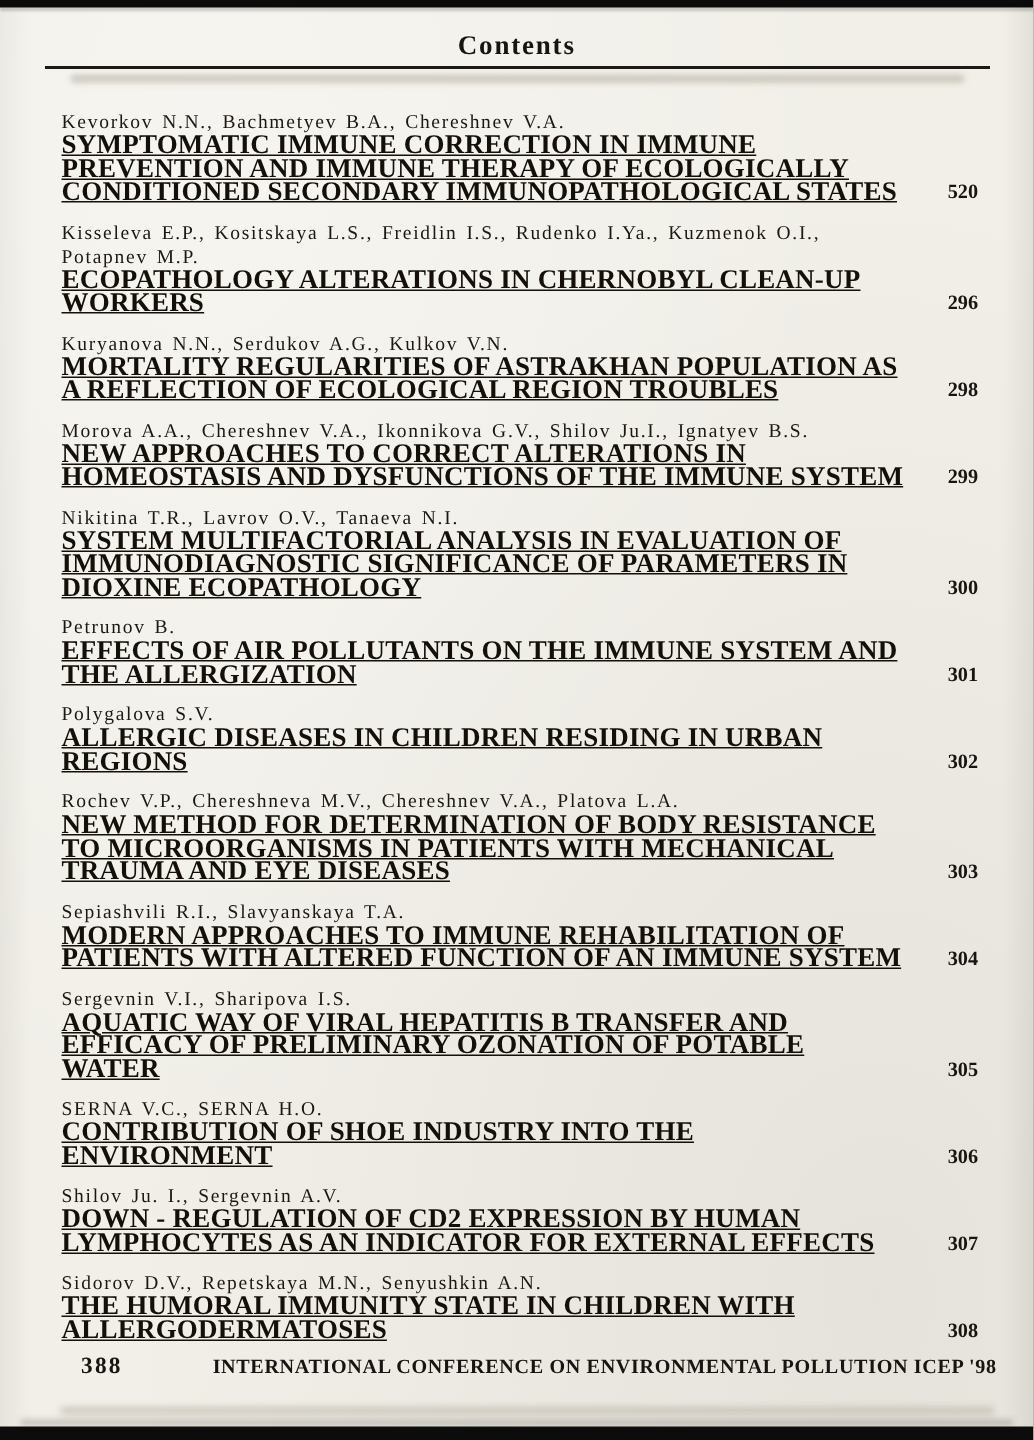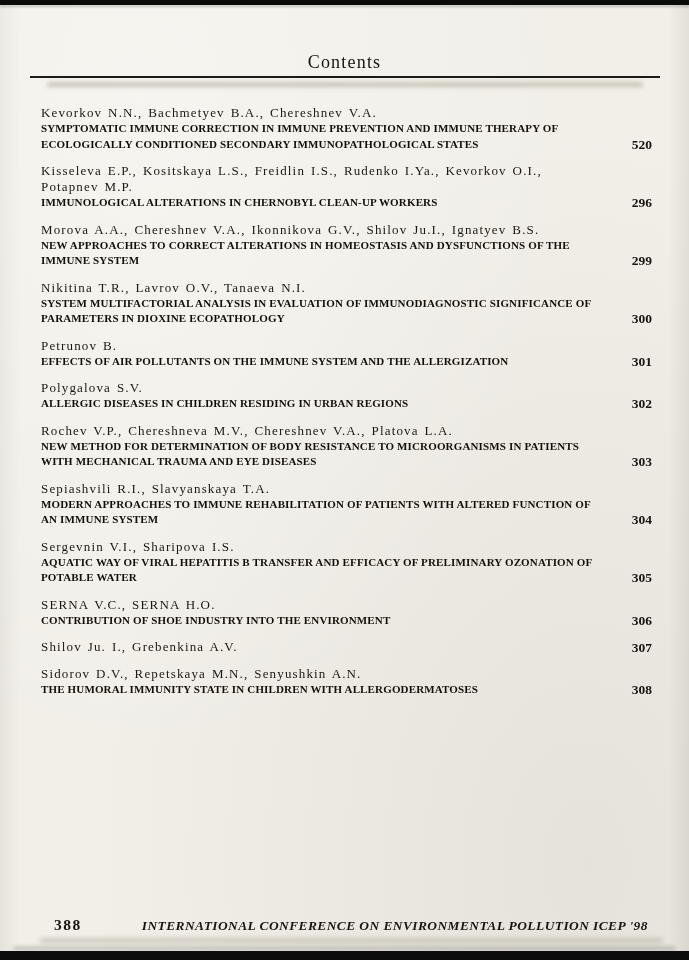--- a/index.html
+++ b/index.html
@@ -16,49 +16,50 @@
     font-family:"Liberation Serif", serif;
     color:#181411;
     overflow:hidden;
   }
   .scan-edge-top { position:absolute; top:0; left:0; width:100%; height:5px; background:#0b0b0b; }
   .scan-edge-top::after { content:""; position:absolute; top:5px; left:0; width:100%; height:2px; background:rgba(20,20,20,.25); filter:blur(1px); }
   .scan-edge-bottom { position:absolute; bottom:0; left:0; width:100%; height:9px; background:#0c0c0c; }
   .scan-edge-bottom::before { content:""; position:absolute; top:-4px; left:2%; width:96%; height:3px; background:rgba(30,28,24,.3); filter:blur(2px); }
 
   .header { text-align:center; padding-top:20px; position:relative; }
-  .header-title { font-size:18px; font-weight:normal; letter-spacing:1.2px; display:inline-block;margin-top:32px; }
+  .header-title { font-size:18px; font-weight:bold; letter-spacing:1.2px; display:inline-block; }
   .header-rule { margin:3px auto 0; width:630px; height:2px; background:#1c1a17; }
   .header-rule-smudge { margin:4px auto 0; width:596px; height:5px; background:#bcb6aa; filter:blur(2.2px); opacity:.75; border-radius:3px; }
 
   .toc { padding:18px 37px 0 41px; }
   .entry { display:flex; margin-bottom:11px; }
   .entry-main { flex:1 1 auto; padding-right:14px; max-width:590px; }
   .authors {
     font-size:13px; line-height:16px;
     letter-spacing:1.15px; word-spacing:1.5px;
     color:#1c1712;
   }
   .title {
-    font-weight:bold; font-size:11px; line-height:15.5px;
-    letter-spacing:.15px; color:#141009;
+    font-weight:bold; font-size:18px; line-height:15.5px;
+    letter-spacing:.15px; color:#141009;text-decoration:underline;
   }
   .pagenum {
     align-self:flex-end; flex:0 0 auto;
     min-width:34px; text-align:right;
     font-weight:bold; font-size:13.5px; line-height:15.5px;
   }
 
   .footer {
-    position:absolute; left:0; right:0; bottom:26px;
+    position:absolute; left:0; right:0; bottom:40px;
     display:flex; align-items:baseline;
     padding:0 34px 0 54px;
+    justify-content:space-between;
   }
   .footer-page { font-weight:bold; font-size:15.5px; letter-spacing:1.5px; }
-  .footer-text { font-weight:bold; font-size:13.4px; letter-spacing:.45px; margin-left:60px; white-space:nowrap;font-style:italic; }
+  .footer-text { font-weight:bold; font-size:13.4px; letter-spacing:.45px; margin-left:60px; white-space:nowrap; }
   .footer-smudge { position:absolute; left:40px; right:26px; bottom:17px; height:5px; background:#bdb7ab; filter:blur(2.4px); opacity:.7; border-radius:3px; }
 </style>
 </head>
 <body>
 
 <div class="page">
 
   <div class="scan-edge-top"></div>
 
   <div class="header">
@@ -71,27 +72,34 @@
     <div class="entry">
       <div class="entry-main">
         <div class="authors">Kevorkov N.N., Bachmetyev B.A., Chereshnev V.A.</div>
         <div class="title">SYMPTOMATIC IMMUNE CORRECTION IN IMMUNE PREVENTION AND IMMUNE THERAPY OF ECOLOGICALLY CONDITIONED SECONDARY IMMUNOPATHOLOGICAL STATES</div>
       </div>
       <div class="pagenum">520</div>
     </div>
 
     <div class="entry">
       <div class="entry-main">
-        <div class="authors">Kisseleva E.P., Kositskaya L.S., Freidlin I.S., Rudenko I.Ya., Kevorkov O.I., Potapnev M.P.</div>
-        <div class="title">IMMUNOLOGICAL ALTERATIONS IN CHERNOBYL CLEAN-UP WORKERS</div>
+        <div class="authors">Kisseleva E.P., Kositskaya L.S., Freidlin I.S., Rudenko I.Ya., Kuzmenok O.I., Potapnev M.P.</div>
+        <div class="title">ECOPATHOLOGY ALTERATIONS IN CHERNOBYL CLEAN-UP WORKERS</div>
       </div>
       <div class="pagenum">296</div>
     </div>
 
 
+    <div class="entry">
+      <div class="entry-main">
+        <div class="authors">Kuryanova N.N., Serdukov A.G., Kulkov V.N.</div>
+        <div class="title">MORTALITY REGULARITIES OF ASTRAKHAN POPULATION AS A REFLECTION OF ECOLOGICAL REGION TROUBLES</div>
+      </div>
+      <div class="pagenum">298</div>
+    </div>
 
     <div class="entry">
       <div class="entry-main">
         <div class="authors">Morova A.A., Chereshnev V.A., Ikonnikova G.V., Shilov Ju.I., Ignatyev B.S.</div>
         <div class="title">NEW APPROACHES TO CORRECT ALTERATIONS IN HOMEOSTASIS AND DYSFUNCTIONS OF THE IMMUNE SYSTEM</div>
       </div>
       <div class="pagenum">299</div>
     </div>
 
     <div class="entry">
@@ -145,21 +153,22 @@
     <div class="entry">
       <div class="entry-main">
         <div class="authors">SERNA V.C., SERNA H.O.</div>
         <div class="title">CONTRIBUTION OF SHOE INDUSTRY INTO THE ENVIRONMENT</div>
       </div>
       <div class="pagenum">306</div>
     </div>
 
     <div class="entry">
       <div class="entry-main">
-        <div class="authors">Shilov Ju. I., Grebenkina A.V.</div>
+        <div class="authors">Shilov Ju. I., Sergevnin A.V.</div>
+        <div class="title">DOWN - REGULATION OF CD2 EXPRESSION BY HUMAN LYMPHOCYTES AS AN INDICATOR FOR EXTERNAL EFFECTS</div>
       </div>
       <div class="pagenum">307</div>
     </div>
 
     <div class="entry">
       <div class="entry-main">
         <div class="authors">Sidorov D.V., Repetskaya M.N., Senyushkin A.N.</div>
         <div class="title">THE HUMORAL IMMUNITY STATE IN CHILDREN WITH ALLERGODERMATOSES</div>
       </div>
       <div class="pagenum">308</div>

